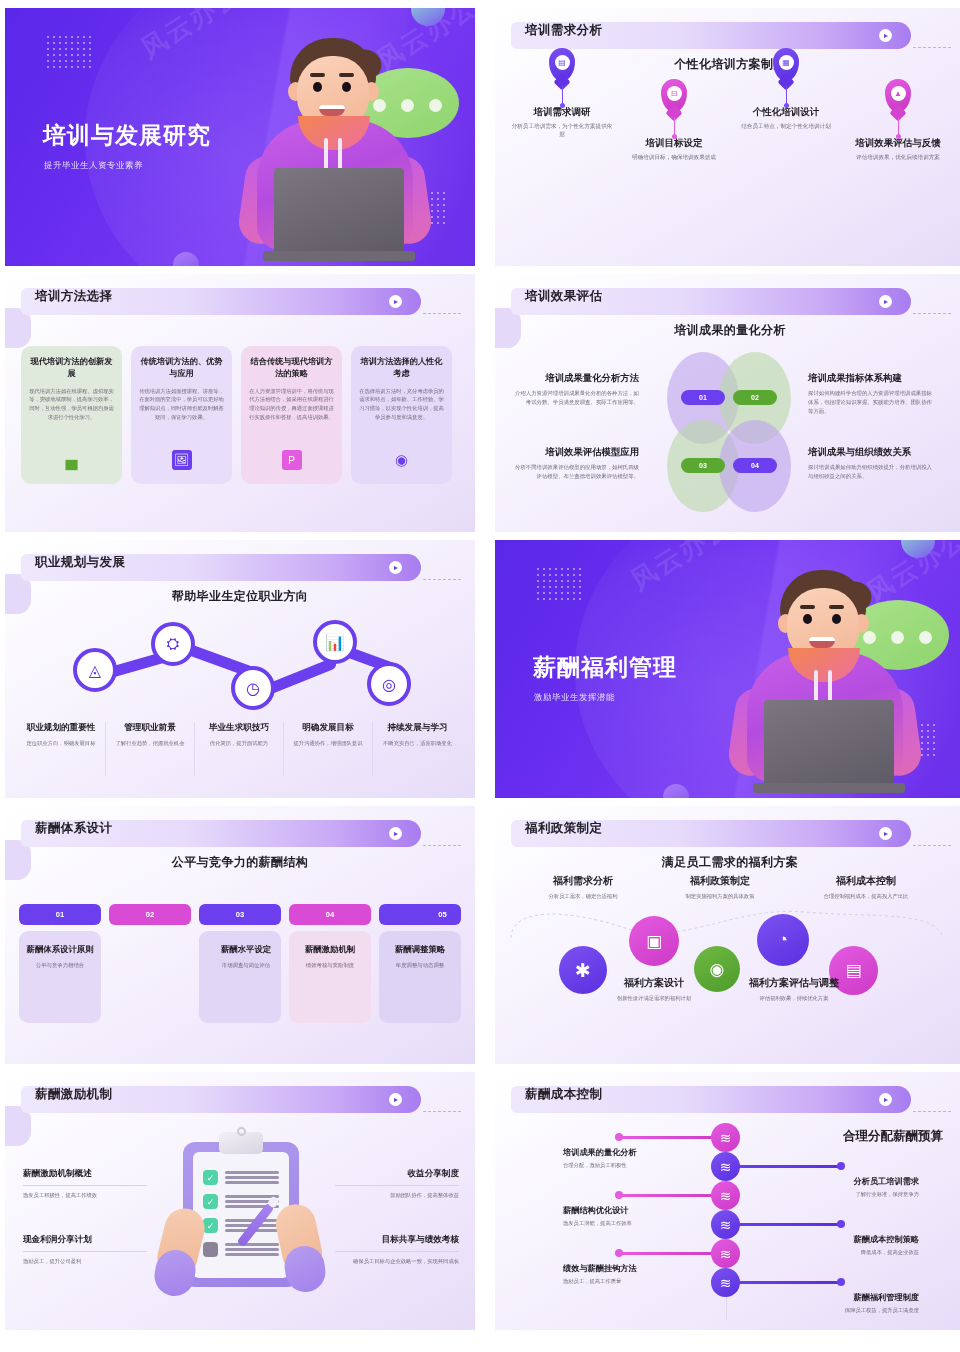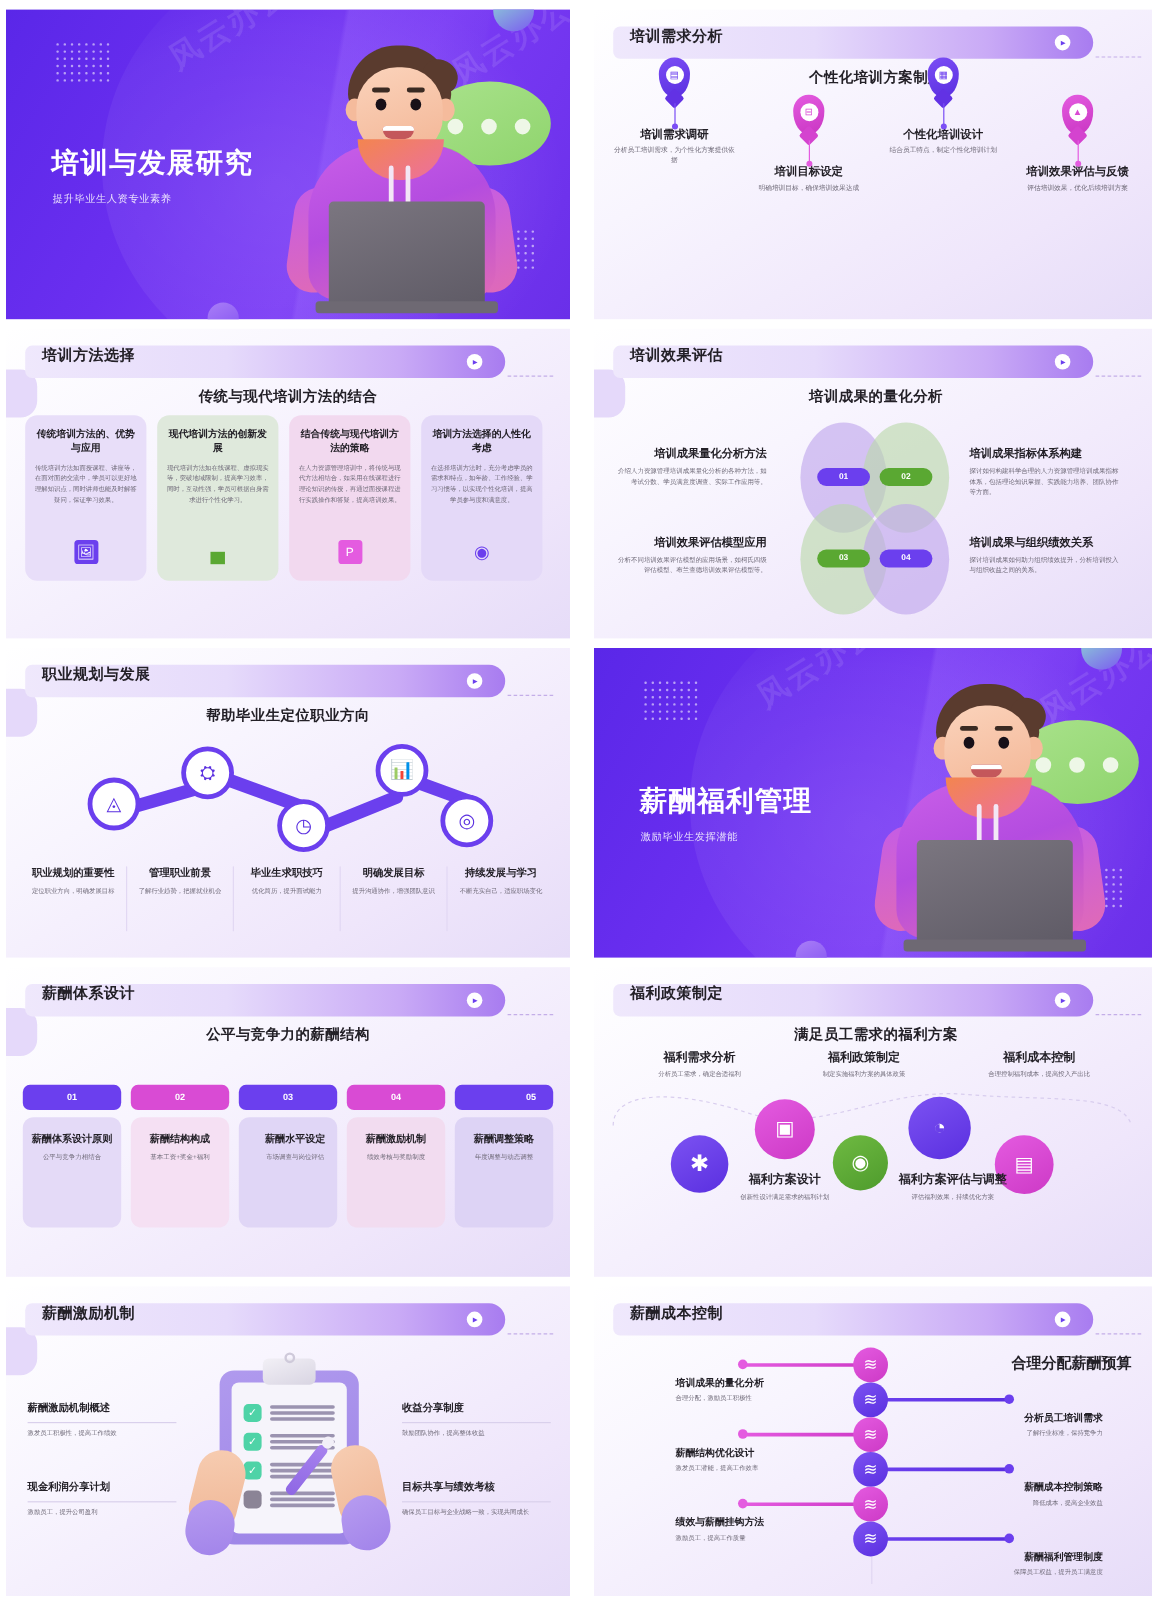--- a/index.html
+++ b/index.html
@@ -213,21 +213,21 @@
   .hsleeve{ position:absolute; width:40px;height:46px;border-radius:20px;
      background:linear-gradient(160deg,#b79cf0,#a183ea); }
   .pencil{ position:absolute; left:68px;top:68px;width:9px;height:50px;border-radius:4px;
      background:linear-gradient(160deg,#a884ee,#8e66e4); transform:rotate(38deg); }
   .pencil:after{content:"";position:absolute;left:0;top:-9px;width:9px;height:10px;
      background:#f2efF8;border-radius:4px;}
   .s9lbl{ position:absolute; width:124px; }
   .s9lbl .t{ font-size:8.6px;font-weight:700;color:#232027; padding-bottom:5px; }
   .s9lbl .d{ font-size:5.3px;color:#6f6a78;line-height:1.6;margin-top:5px; }
   .s9lbl.L .t{ border-bottom:1px solid #d9d0ec; }
-  .s9lbl.R{ text-align:left; } .s9lbl.R .t{ border-bottom:1px solid #d9d0ec; }
+  .s9lbl.R{ text-align:right; } .s9lbl.R .t{ border-bottom:1px solid #d9d0ec; }
 
   
   .tl{ position:absolute; left:0;top:0;width:470px;height:258px; }
   .tl-axis{ position:absolute; left:231px; top:52px; width:1px; height:196px; background:#e0d6f2; }
   .wnodeA{ position:absolute; width:29px;height:29px;border-radius:50%;
     display:flex;align-items:center;justify-content:center;color:#fff;font-size:14px; }
   .tl-line{ position:absolute; height:3px; border-radius:2px; }
   .tl-dot{ position:absolute; width:8px;height:8px;border-radius:50%; }
   .tl-lbl{ position:absolute; width:140px; }
   .tl-lbl .t{ font-size:8.2px;font-weight:700;color:#232027; }
@@ -421,31 +421,30 @@
   <div class="slide">
     <div class="ghost"></div>
     <div class="hdr">
       <div class="hdr-bar"></div>
       <div class="hdr-title">培训方法选择</div>
       <div class="hdr-play">
           <i></i>
         </div>
       <div class="hdr-dash"></div>
     </div>
-    <div class="subtitle">传统与现代培训方法的结合</div>
     <div class="cards4">
+      <div class="c4" style="background:#dfe9dc;">
+        <div class="t">现代培训方法的创新发展</div>
+        <div class="d">现代培训方法如在线课程、虚拟现实等，突破地域限制，提高学习效率，同时，互动性强，学员可根据自身需求进行个性化学习。</div>
+        <div class="ic" style="background:transparent;color:#5aa832;font-size:17px;">▄</div>
+      </div>
       <div class="c4" style="background:#e8def9;">
         <div class="t">传统培训方法的、优势与应用</div>
         <div class="d">传统培训方法如面授课程、讲座等，在面对面的交流中，学员可以更好地理解知识点，同时讲师也能及时解答疑问，保证学习效果。</div>
         <div class="ic" style="background:#6b3fee;">🖼</div>
-      </div>
-      <div class="c4" style="background:#dfe9dc;">
-        <div class="t">现代培训方法的创新发展</div>
-        <div class="d">现代培训方法如在线课程、虚拟现实等，突破地域限制，提高学习效率，同时，互动性强，学员可根据自身需求进行个性化学习。</div>
-        <div class="ic" style="background:transparent;color:#5aa832;font-size:17px;">▄</div>
       </div>
       <div class="c4" style="background:#f2d9ef;">
         <div class="t">结合传统与现代培训方法的策略</div>
         <div class="d">在人力资源管理培训中，将传统与现代方法相结合，如采用在线课程进行理论知识的传授，再通过面授课程进行实践操作和答疑，提高培训效果。</div>
         <div class="ic" style="background:#e45be0;font-size:10px;">P</div>
       </div>
       <div class="c4" style="background:#e4d9f8;">
         <div class="t">培训方法选择的人性化考虑</div>
         <div class="d">在选择培训方法时，充分考虑学员的需求和特点，如年龄、工作经验、学习习惯等，以实现个性化培训，提高学员参与度和满意度。</div>
         <div class="ic" style="background:transparent;color:#6b3fee;font-size:15px;">◉</div>
@@ -672,24 +671,20 @@
     <div class="cards5">
       <div class="c5">
         <div class="num" style="background:#6b3fee;">01</div>
         <div class="bd" style="background:#e4daf7;">
           <div class="t">薪酬体系设计原则</div>
           <div class="d">公平与竞争力相结合</div>
         </div>
       </div>
       <div class="c5">
         <div class="num" style="background:#d94bd4;">02</div>
-        <div class="bd" style="background:#f5e0f3;">
-          <div class="t">薪酬结构构成</div>
-          <div class="d">基本工资+奖金+福利</div>
-        </div>
       </div>
       <div class="c5">
         <div class="num" style="background:#6b3fee;">03</div>
         <div class="bd" style="background:#e0d6f6;padding-left:18px;">
           <div class="t">薪酬水平设定</div>
           <div class="d">市场调查与岗位评估</div>
         </div>
       </div>
       <div class="c5">
         <div class="num" style="background:#d94bd4;">04</div>

